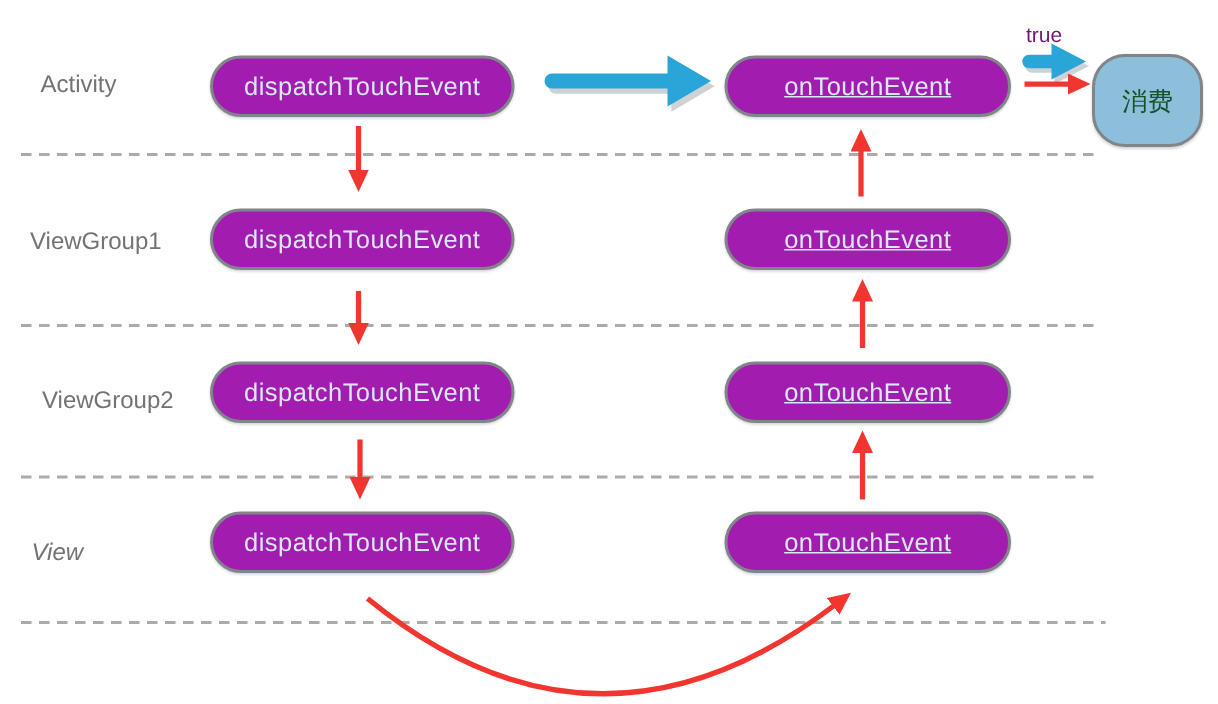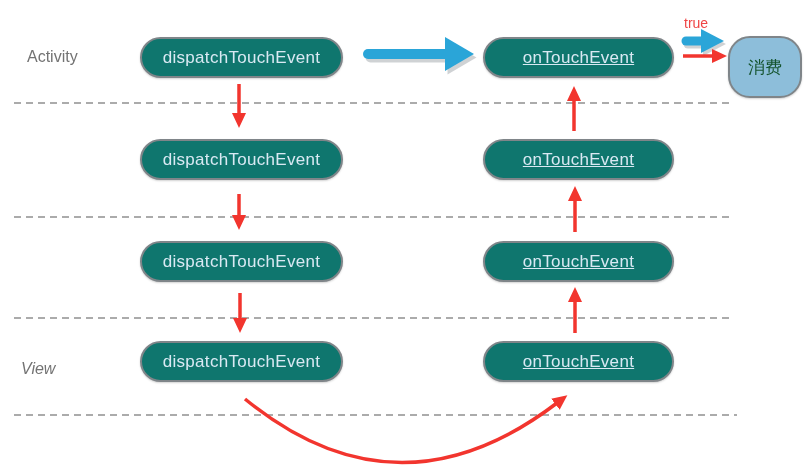--- a/index.html
+++ b/index.html
@@ -22,21 +22,21 @@
     font-weight: 500;
     color: #737373;
     white-space: nowrap;
     line-height: 20px;
   }
   .pill {
     position: absolute;
     z-index: 2;
     height: 41px;
     border-radius: 21px;
-    background: #0f766e;
+    background: #a21caf;
     border: 2px solid #7f8589;
     box-sizing: border-box;
     display: flex;
     align-items: center;
     justify-content: center;
     font-size: 17px;
     color: #d9e9f3;
     letter-spacing: 0.3px;
     box-shadow: 0 1px 2px rgba(0,0,0,0.18);
     white-space: nowrap;
@@ -69,21 +69,21 @@
     color: #14532d;
     box-shadow: 0 1px 2px rgba(0,0,0,0.18);
   }
   #true-label {
     position: absolute;
     z-index: 1;
     left: 684px;
     top: 16px;
     font-size: 14px;
     font-weight: 500;
-    color: #ef4444;
+    color: #701a75;
     line-height: 15px;
   }
   #arrow-layer {
     position: absolute;
     z-index: 3;
     left: 0;
     top: 0;
     pointer-events: none;
   }
   .dash {
@@ -96,20 +96,22 @@
     stroke-width: 3.5;
     fill: none;
   }
 </style>
 </head>
 <body>
 
 <div id="canvas">
 
   <div class="row-label lbl1">Activity</div>
+  <div class="row-label lbl2">ViewGroup1</div>
+  <div class="row-label lbl3">ViewGroup2</div>
   <div class="row-label lbl4">View</div>
 
   <div class="pill left r1">dispatchTouchEvent</div>
   <div class="pill left r2">dispatchTouchEvent</div>
   <div class="pill left r3">dispatchTouchEvent</div>
   <div class="pill left r4">dispatchTouchEvent</div>
 
   <div class="pill right r1">onTouchEvent</div>
   <div class="pill right r2">onTouchEvent</div>
   <div class="pill right r3">onTouchEvent</div>

